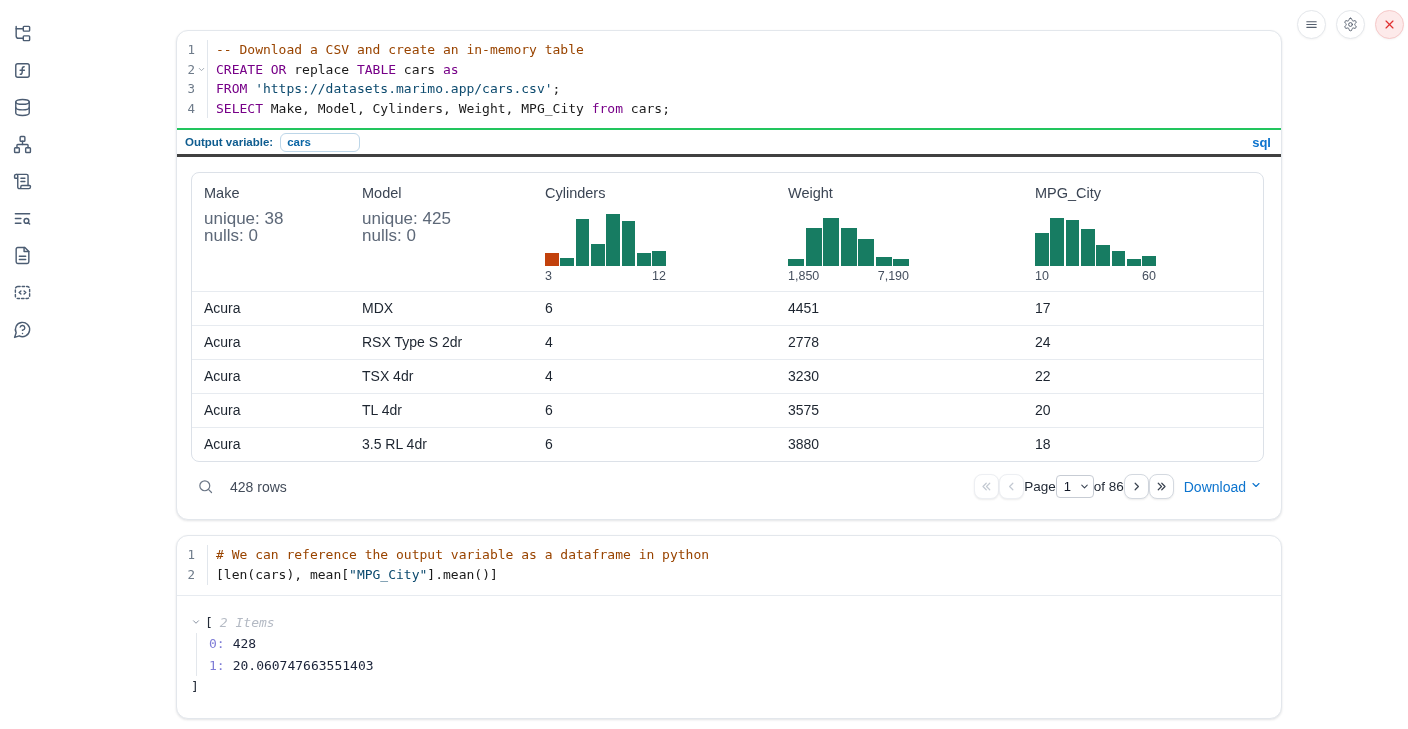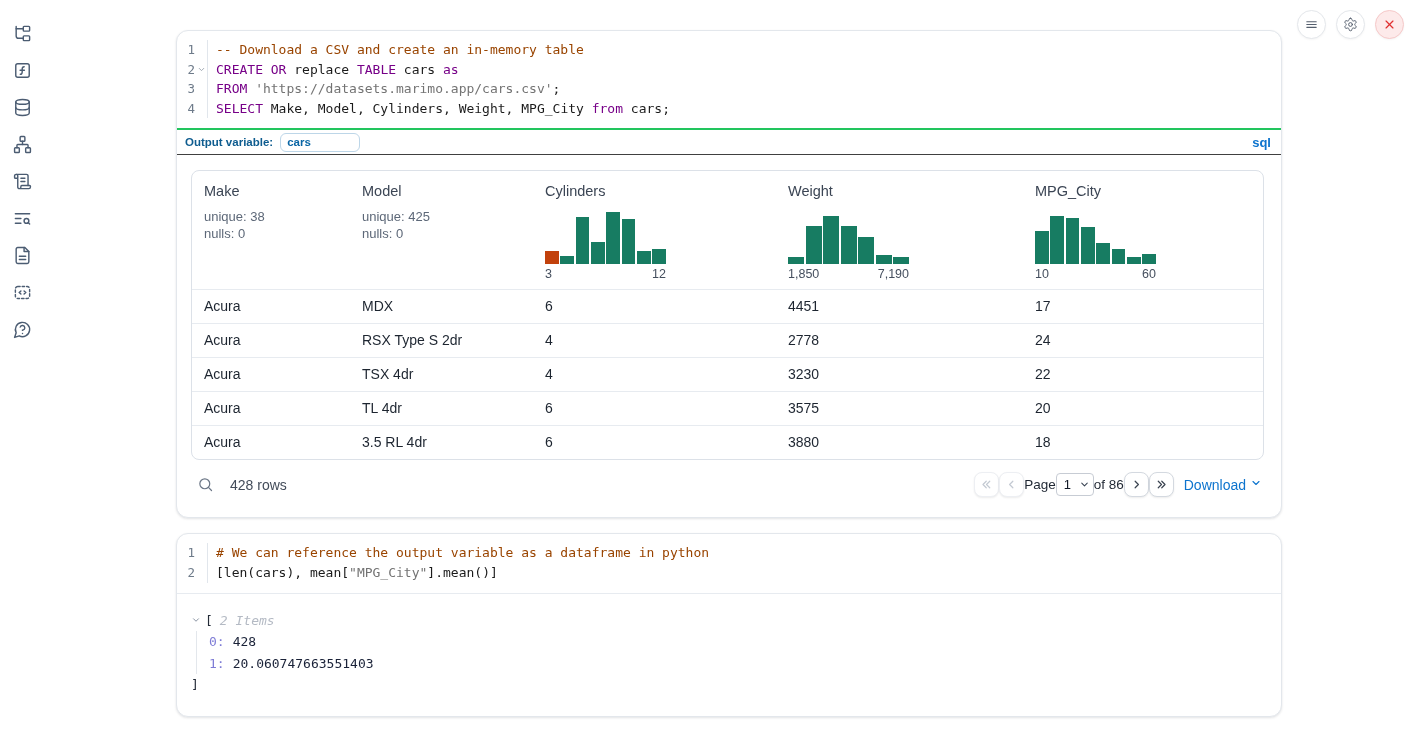--- a/index.html
+++ b/index.html
@@ -29,39 +29,39 @@
   .code { padding:9px 0 10px 0; font-family:"DejaVu Sans Mono", monospace;
           font-size:13px; line-height:19.6px; }
   .cm-line { display:flex; }
   .gutters { display:flex; flex:none; width:31px; border-right:1px solid #e1e6ec;
              margin-right:8px; }
   .lnum { flex:none; width:18px; text-align:right; color:#6e7b8a; font-size:12.5px; }
   .fold { flex:none; width:13px; display:flex; align-items:center; justify-content:center;
           color:#98a1ac; cursor:pointer; }
   .tok-comment { color:#994400; }
   .tok-kw      { color:#770088; }
-  .tok-str     { color:#737373;margin-top:21px; }
+  .tok-str     { color:#0c4a6e;margin-top:21px; }
   .tok-plain   { color:#1b1b1b; }
 
   
   .ovrow { display:flex; align-items:center; height:26px; border-top:2px solid #22c55e;
            padding:0 10px 0 8px; }
   .ovlabel { font-size:11.5px; font-weight:700; color:#0e5c8f; }
   .ovinput { width:80px; height:19px; margin-left:7px; border:1px solid #bdd6e8;
              border-radius:6px; padding:0 6px; font-size:11.5px; font-weight:700;
              color:#0a66a5; font-family:"Liberation Sans", sans-serif; outline:none; }
   .langbadge { margin-left:auto; font-size:13px; font-weight:700; color:#0d74ce; cursor:pointer; }
 
   
-  .outsec { border-top:1px solid #404040; padding:15px 17px 16px 14px; }
+  .outsec { border-top:3px solid #404040; padding:15px 17px 16px 14px; }
   .tablewrap { border:1px solid #dce1e8; border-radius:8px; overflow:hidden; background:#fff; }
   .thead, .trow { display:grid; grid-template-columns:158px 183px 243px 247px 1fr; }
   .thcol { padding:12px 12px 8px 12px; }
   .coltitle { font-size:14.5px; color:#3b4554; }
-  .colstats { margin-top:10px; font-size:13px; color:#5d6878; line-height:16.5px; }
+  .colstats { margin-top:10px; font-size:17px; color:#5d6878; line-height:16.5px; }
   .hist { margin-top:10px; width:121px; height:55px; display:flex;
           align-items:flex-end; gap:1.5px; }
   .bar { flex:1 1 0; background:#177c62; }
   .bar.orange { background:#c2410c; }
   .histlabels { width:121px; display:flex; justify-content:space-between;
                 font-size:12.5px; color:#454f5e; margin-top:3px; }
   .trow { border-top:1px solid #e7ebf0; cursor:pointer; }
   .tcell { padding:7px 12px; font-size:14px; color:#1d2530; line-height:19px; }
 
   

